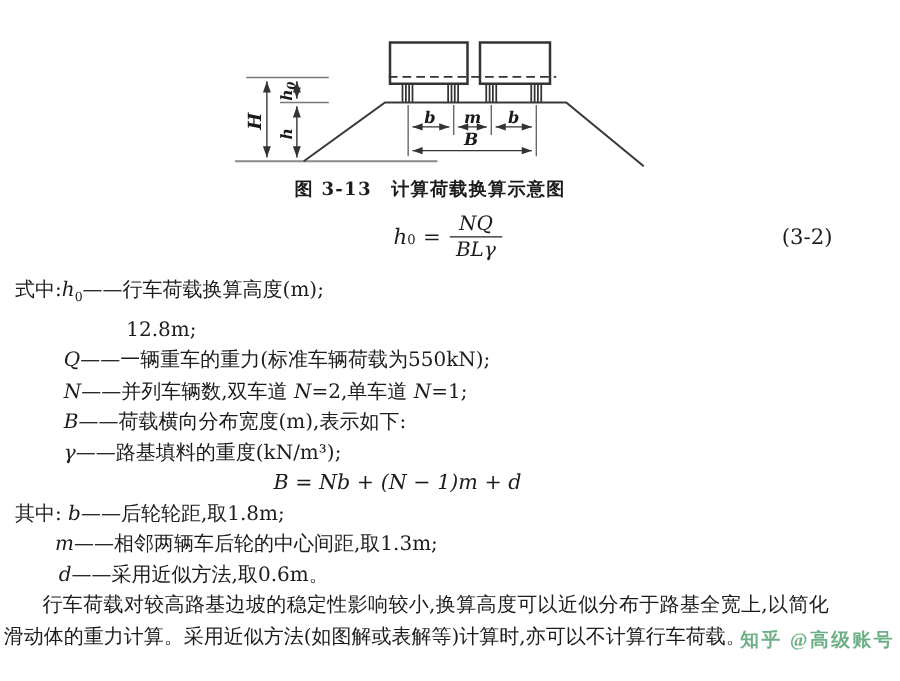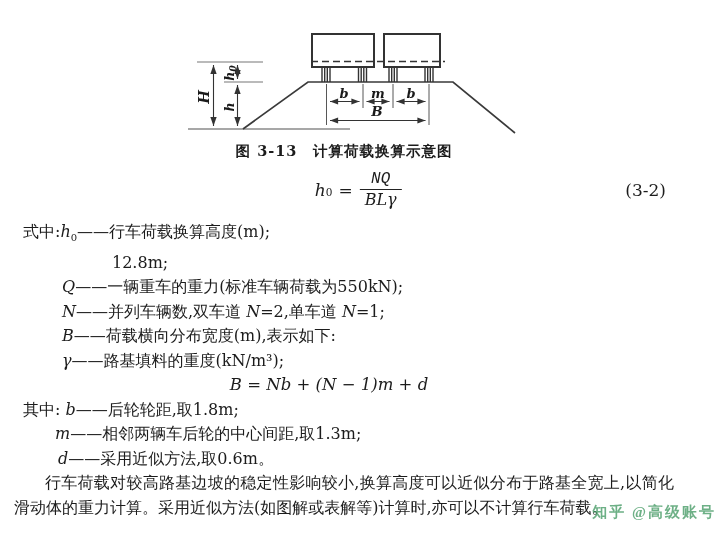--- a/index.html
+++ b/index.html
@@ -21,25 +21,25 @@
   .eq-main{
     position:absolute;left:50%;top:2px;transform:translateX(-52%);
     display:flex;align-items:center;font-size:17px;
   }
   .var{font-style:italic;font-family:"DejaVu Serif","Liberation Serif",serif;}
   .lhs{display:inline-flex;align-items:baseline;margin-right:7px;}
   .lhs sub{font-size:10.5px;}
   .eqsign{margin-left:6px;}
   .frac{display:inline-flex;flex-direction:column;text-align:center;font-size:16px;line-height:1.15;}
   .frac .den{border-top:1.4px solid #222;padding:1px 5px 0 5px;}
-  .frac .num{padding:0 5px 1px 5px;font-family:Liberation Mono, monospace;}
+  .frac .num{padding:0 5px 1px 5px;}
   .eq-number{position:absolute;right:54px;top:12px;font-size:17px;}
   
   .text-block{
-    position:absolute;top:220px;left:14px;width:690px;
+    position:absolute;top:220px;left:3px;width:690px;
     font-size:16px;line-height:24.5px;
   }
   .ln{white-space:nowrap;}
   .ind0{margin-left:9px;}
   .ind-sym{margin-left:48px;}
   .ind-cont{margin-left:98px;}
   .ind-m{margin-left:41px;}
   .ind-d{margin-left:44px;}
   .eq2{text-align:center;white-space:nowrap;margin-right:60px;font-size:16.5px;}
   .closing{

